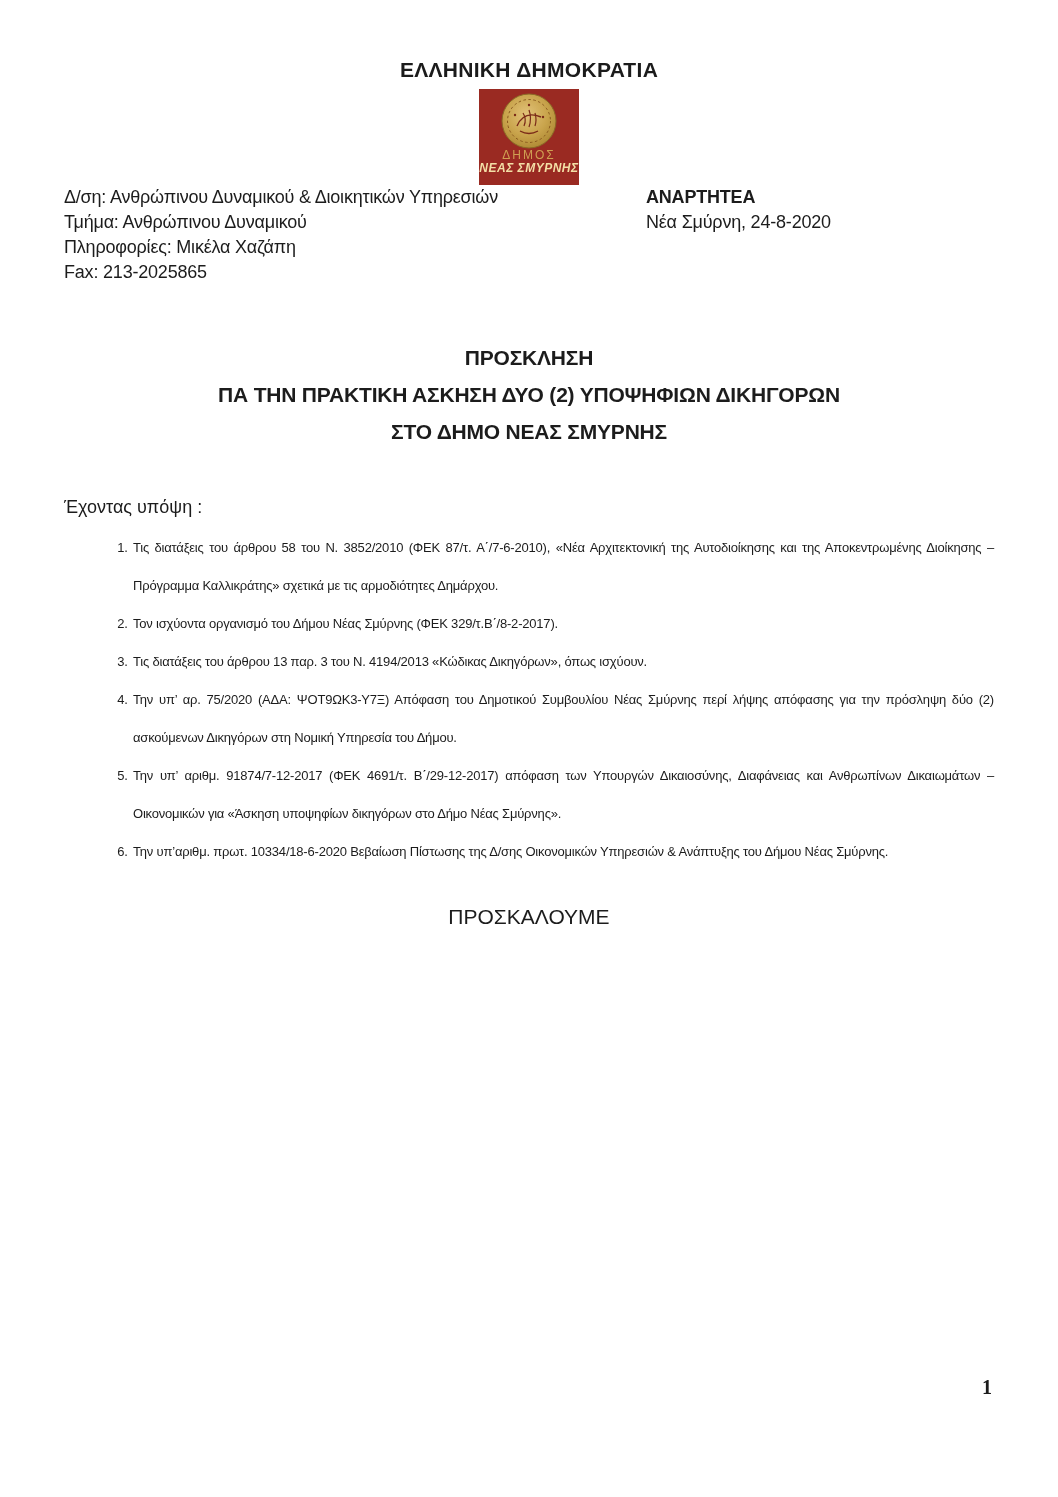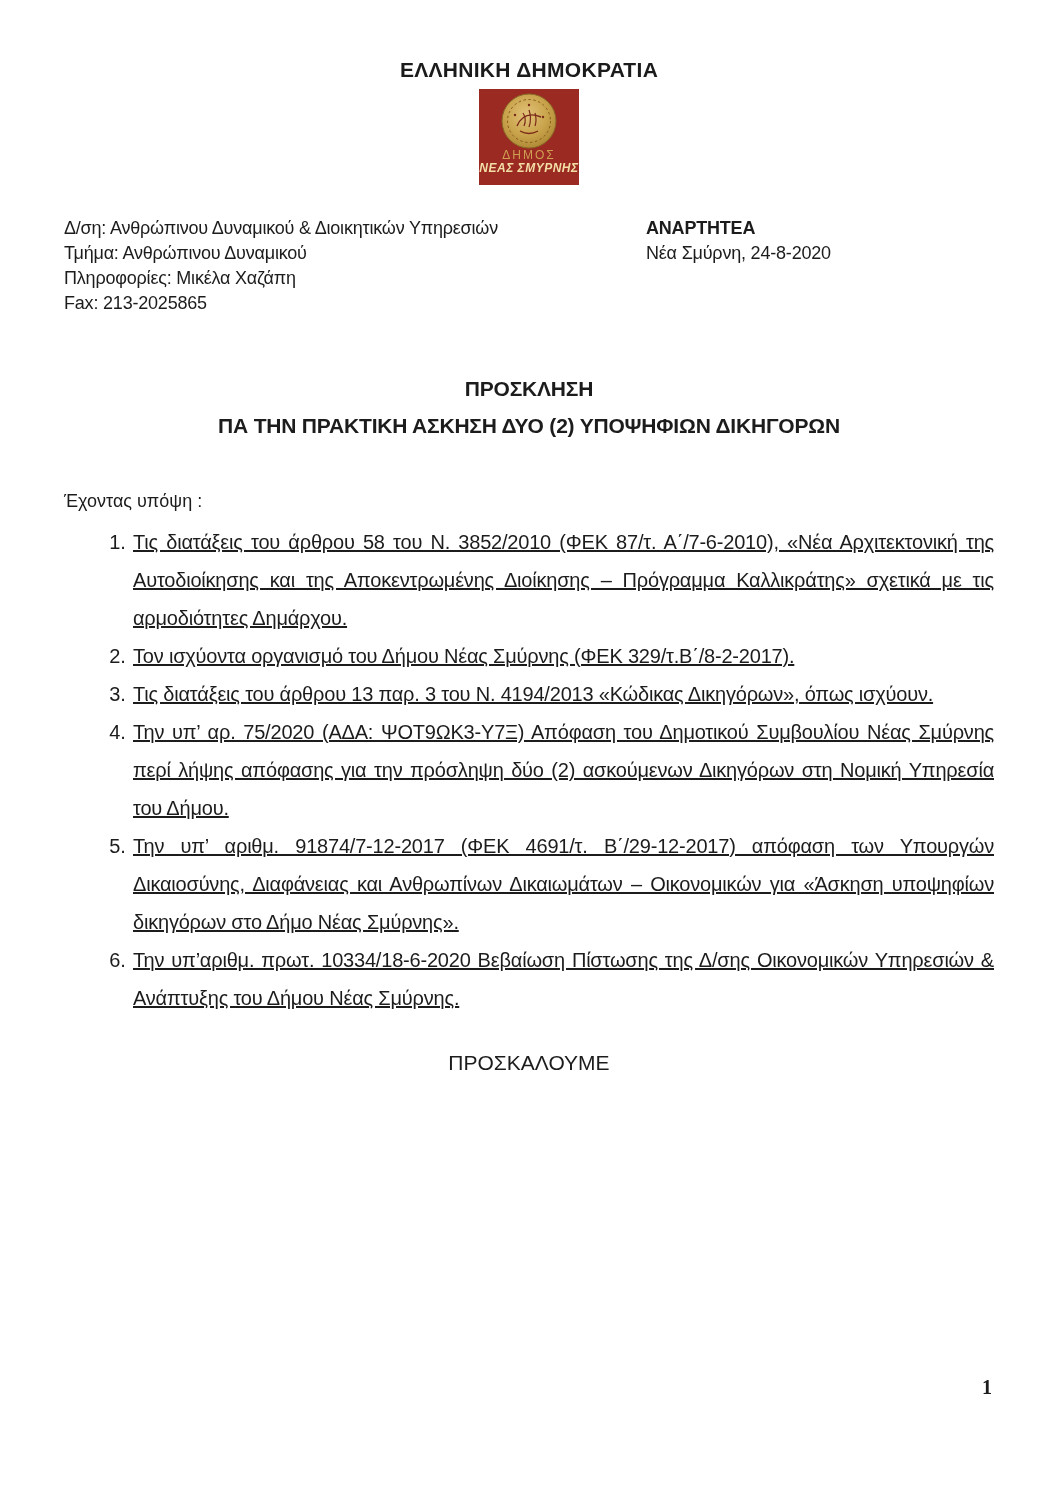--- a/index.html
+++ b/index.html
@@ -46,21 +46,21 @@
     font-size: 12px;
     font-weight: bold;
     letter-spacing: 0.5px;
     color: #f3dfa6;
     line-height: 14px;
     font-style: italic;
   }
   
   .info-row {
     display: flex;
-    margin-top: 31px;
+    margin-top: 0;
     font-size: 18px;
     line-height: 25px;
     letter-spacing: -0.2px;
     justify-content: space-between;
   }
   .contact { width: 582px; }
   .meta { flex: 1; }
   .bold { font-weight: bold; }
   .spacer-line { height: 25px; }
   a.email {
@@ -78,24 +78,23 @@
   }
   
   .intro {
     margin-top: 45px;
     font-size: 18px;
     line-height: 25px;
   }
   ol.considerations {
     margin-top: 9px;
     padding-left: 67px;
-    font-size: 20px;
+    font-size: 13px;
     line-height: 38px;
     letter-spacing: -0.2px;
-    text-decoration: underline;
   }
   ol.considerations li {
     text-align: justify;
     padding-left: 2px;
   }
   .invite-heading {
     margin-top: 33px;
     text-align: center;
     font-size: 21px;
     font-weight: normal;
@@ -159,20 +158,21 @@
     <div class="meta">
       <div class="bold">ΑΝΑΡΤΗΤΕΑ</div>
       <div>Νέα Σμύρνη, 24-8-2020</div>
       <div class="spacer-line"></div>
     </div>
   </div>
 
   <div class="doc-title">
     <div>ΠΡΟΣΚΛΗΣΗ</div>
     <div>ΠΑ ΤΗΝ ΠΡΑΚΤΙΚΗ ΑΣΚΗΣΗ ΔΥΟ (2) ΥΠΟΨΗΦΙΩΝ ΔΙΚΗΓΟΡΩΝ</div>
+    <div>ΣΤΟ ΔΗΜΟ ΝΕΑΣ ΣΜΥΡΝΗΣ</div>
   </div>
 
   <div class="intro">Έχοντας υπόψη :</div>
 
   <ol class="considerations">
     <li>Τις διατάξεις του άρθρου 58 του Ν. 3852/2010 (ΦΕΚ 87/τ. Α΄/7-6-2010), «Νέα Αρχιτεκτονική της Αυτοδιοίκησης και της Αποκεντρωμένης Διοίκησης – Πρόγραμμα Καλλικράτης» σχετικά με τις αρμοδιότητες Δημάρχου.</li>
     <li>Τον ισχύοντα οργανισμό του Δήμου Νέας Σμύρνης (ΦΕΚ 329/τ.Β΄/8-2-2017).</li>
     <li>Τις διατάξεις του άρθρου 13 παρ. 3 του Ν. 4194/2013 «Κώδικας Δικηγόρων», όπως ισχύουν.</li>
     <li>Την υπ’ αρ. 75/2020 (ΑΔΑ: ΨΟΤ9ΩΚ3-Υ7Ξ) Απόφαση του Δημοτικού Συμβουλίου Νέας Σμύρνης περί λήψης απόφασης για την πρόσληψη δύο (2) ασκούμενων Δικηγόρων στη Νομική Υπηρεσία του Δήμου.</li>
     <li>Την υπ’ αριθμ. 91874/7-12-2017 (ΦΕΚ 4691/τ. Β΄/29-12-2017) απόφαση των Υπουργών Δικαιοσύνης, Διαφάνειας και Ανθρωπίνων Δικαιωμάτων – Οικονομικών για «Άσκηση υποψηφίων δικηγόρων στο Δήμο Νέας Σμύρνης».</li>

